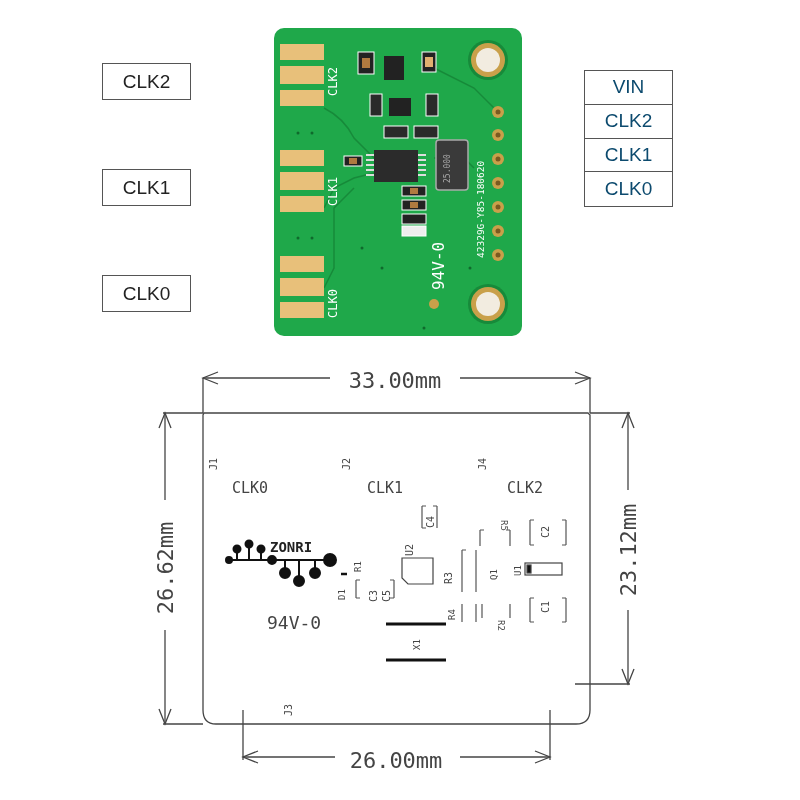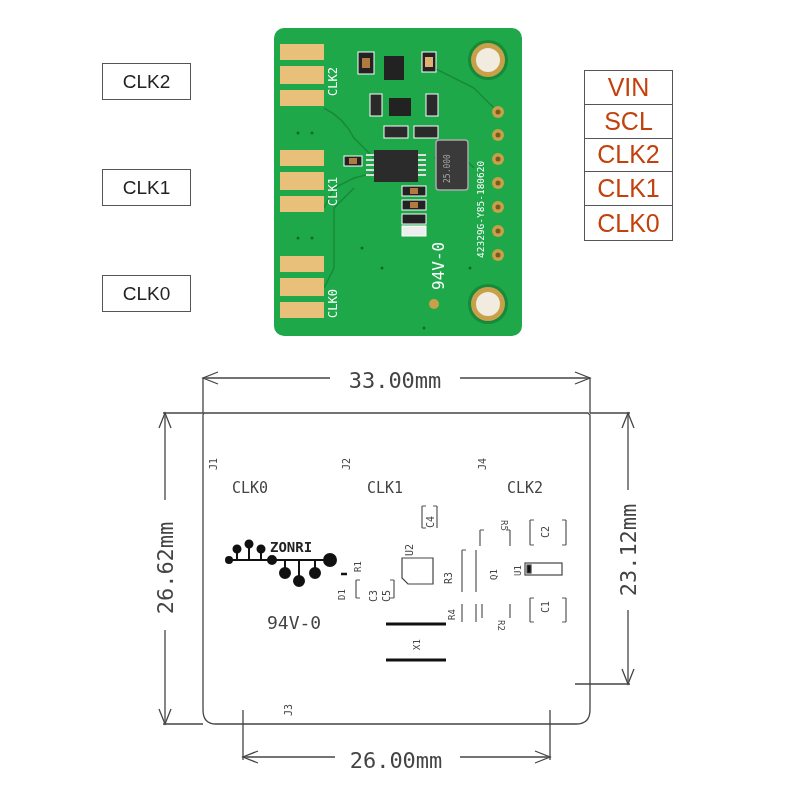--- a/index.html
+++ b/index.html
@@ -7,41 +7,40 @@
   .abs { position:absolute; }
   .label-box {
     position:absolute; border:1.5px solid #555; background:#fff;
     font-family:"Liberation Sans", sans-serif; font-size:19px; color:#222;
     display:flex; align-items:center; justify-content:center; box-sizing:border-box;
   }
   .pin-table { position:absolute; left:584px; top:70px; width:89px; border:1.5px solid #555; box-sizing:border-box; background:#fff; }
   .pin-row {
     height:33.8px; border-bottom:1.5px solid #555; box-sizing:border-box;
     display:flex; align-items:center; justify-content:center;
-    font-size:25px; color:#c2410c; font-family:"Liberation Sans", sans-serif;
+    font-size:19px; color:#0c4a6e; font-family:"Liberation Sans", sans-serif;
   }
   .pin-row:last-child { border-bottom:none; }
   svg text { font-family:"DejaVu Sans Mono", monospace; }
 </style>
 </head>
 <body>
 
 <div class="label-box" style="left:102px;top:63px;width:89px;height:37px;">
     <span>CLK2</span>
   </div>
 <div class="label-box" style="left:102px;top:169px;width:89px;height:37px;">
     <span>CLK1</span>
   </div>
 <div class="label-box" style="left:102px;top:275px;width:89px;height:37px;">
     <span>CLK0</span>
   </div>
 
 <div class="pin-table">
   <div class="pin-row">VIN</div>
-  <div class="pin-row">SCL</div>
   <div class="pin-row">CLK2</div>
   <div class="pin-row">CLK1</div>
   <div class="pin-row">CLK0</div>
 </div>
 
 <svg class="abs" style="left:274px;top:28px;" width="250" height="310" viewBox="0 0 250 310">
   <rect x="0" y="0" width="248" height="308" rx="10" fill="#1fa84a"></rect>
 
   <g stroke="#178a3a" stroke-width="1.5" fill="none">
     <path d="M50 80 Q70 90 80 110 L100 130 L120 140"></path>

